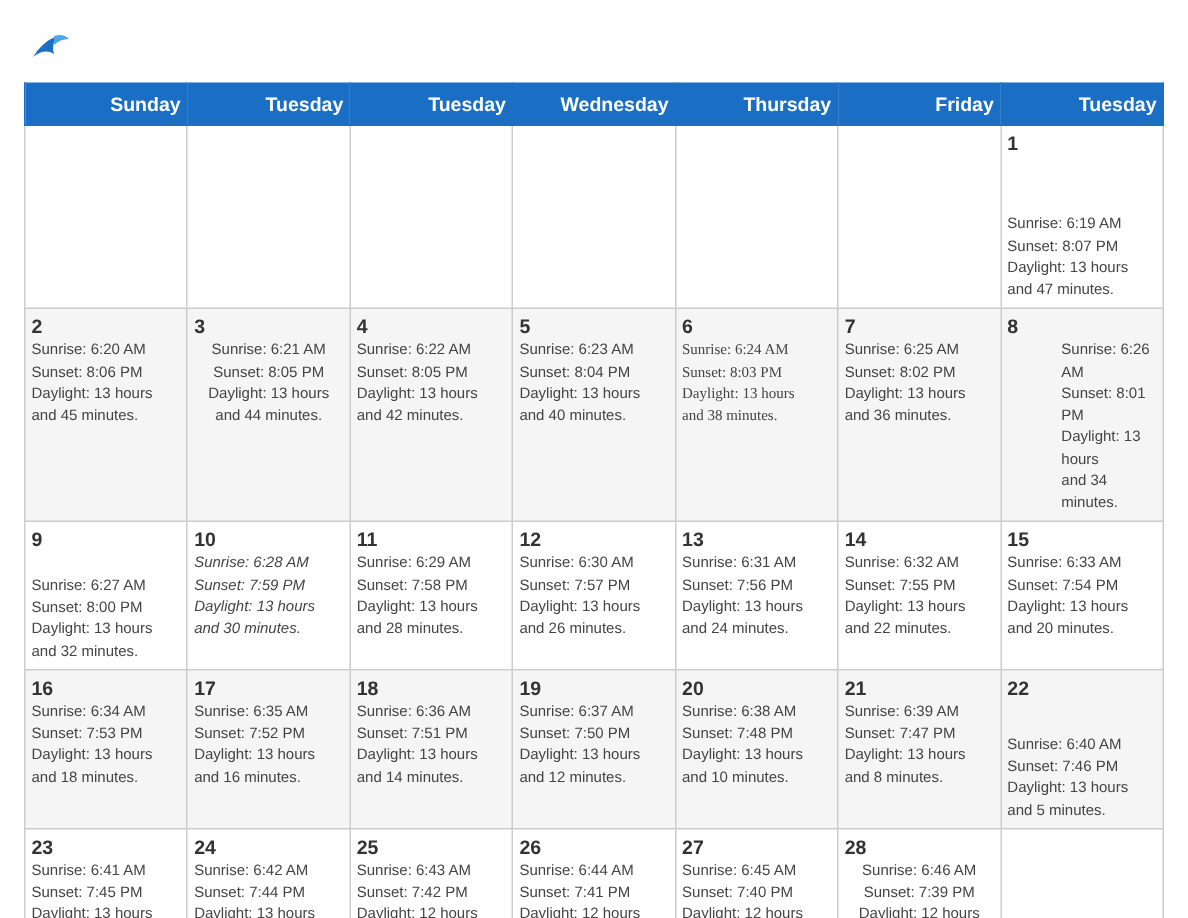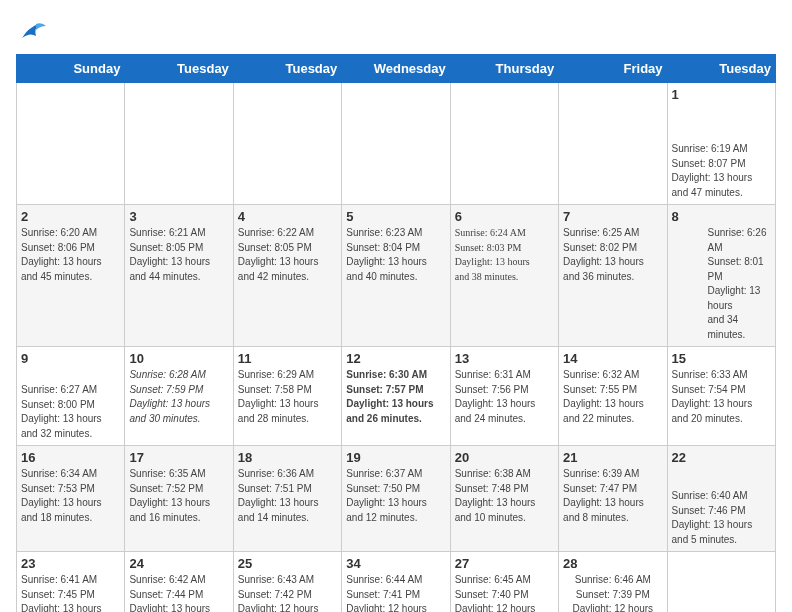--- a/index.html
+++ b/index.html
@@ -150,21 +150,21 @@
       <tr>
         <td>
           <span class="day-num">2</span>
           <div class="day-info" style="white-space: pre-line;">Sunrise: 6:20 AM
 Sunset: 8:06 PM
 Daylight: 13 hours
 and 45 minutes.</div>
         </td>
         <td>
           <span class="day-num">3</span>
-          <div class="day-info" style="white-space: pre-line;">Sunrise: 6:21 AM
+          <div class="day-info" style="white-space: pre-line; text-align: center;">Sunrise: 6:21 AM
 Sunset: 8:05 PM
 Daylight: 13 hours
 and 44 minutes.</div>
         </td>
         <td>
           <span class="day-num">4</span>
           <div class="day-info" style="white-space: pre-line;">Sunrise: 6:22 AM
 Sunset: 8:05 PM
 Daylight: 13 hours
 and 42 minutes.</div>
@@ -215,21 +215,21 @@
         </td>
         <td>
           <span class="day-num">11</span>
           <div class="day-info" style="white-space: pre-line;">Sunrise: 6:29 AM
 Sunset: 7:58 PM
 Daylight: 13 hours
 and 28 minutes.</div>
         </td>
         <td>
           <span class="day-num">12</span>
-          <div class="day-info" style="white-space: pre-line; font-weight: bold;">Sunrise: 6:30 AM
+          <div class="day-info" style="white-space: pre-line;">Sunrise: 6:30 AM
 Sunset: 7:57 PM
 Daylight: 13 hours
 and 26 minutes.</div>
         </td>
         <td>
           <span class="day-num">13</span>
           <div class="day-info" style="white-space: pre-line;">Sunrise: 6:31 AM
 Sunset: 7:56 PM
 Daylight: 13 hours
 and 24 minutes.</div>
@@ -316,21 +316,21 @@
 and 1 minute.</div>
         </td>
         <td>
           <span class="day-num">25</span>
           <div class="day-info" style="white-space: pre-line;">Sunrise: 6:43 AM
 Sunset: 7:42 PM
 Daylight: 12 hours
 and 59 minutes.</div>
         </td>
         <td>
-          <span class="day-num">34</span>
+          <span class="day-num">26</span>
           <div class="day-info" style="white-space: pre-line;">Sunrise: 6:44 AM
 Sunset: 7:41 PM
 Daylight: 12 hours
 and 57 minutes.</div>
         </td>
         <td>
           <span class="day-num">27</span>
           <div class="day-info" style="white-space: pre-line;">Sunrise: 6:45 AM
 Sunset: 7:40 PM
 Daylight: 12 hours

